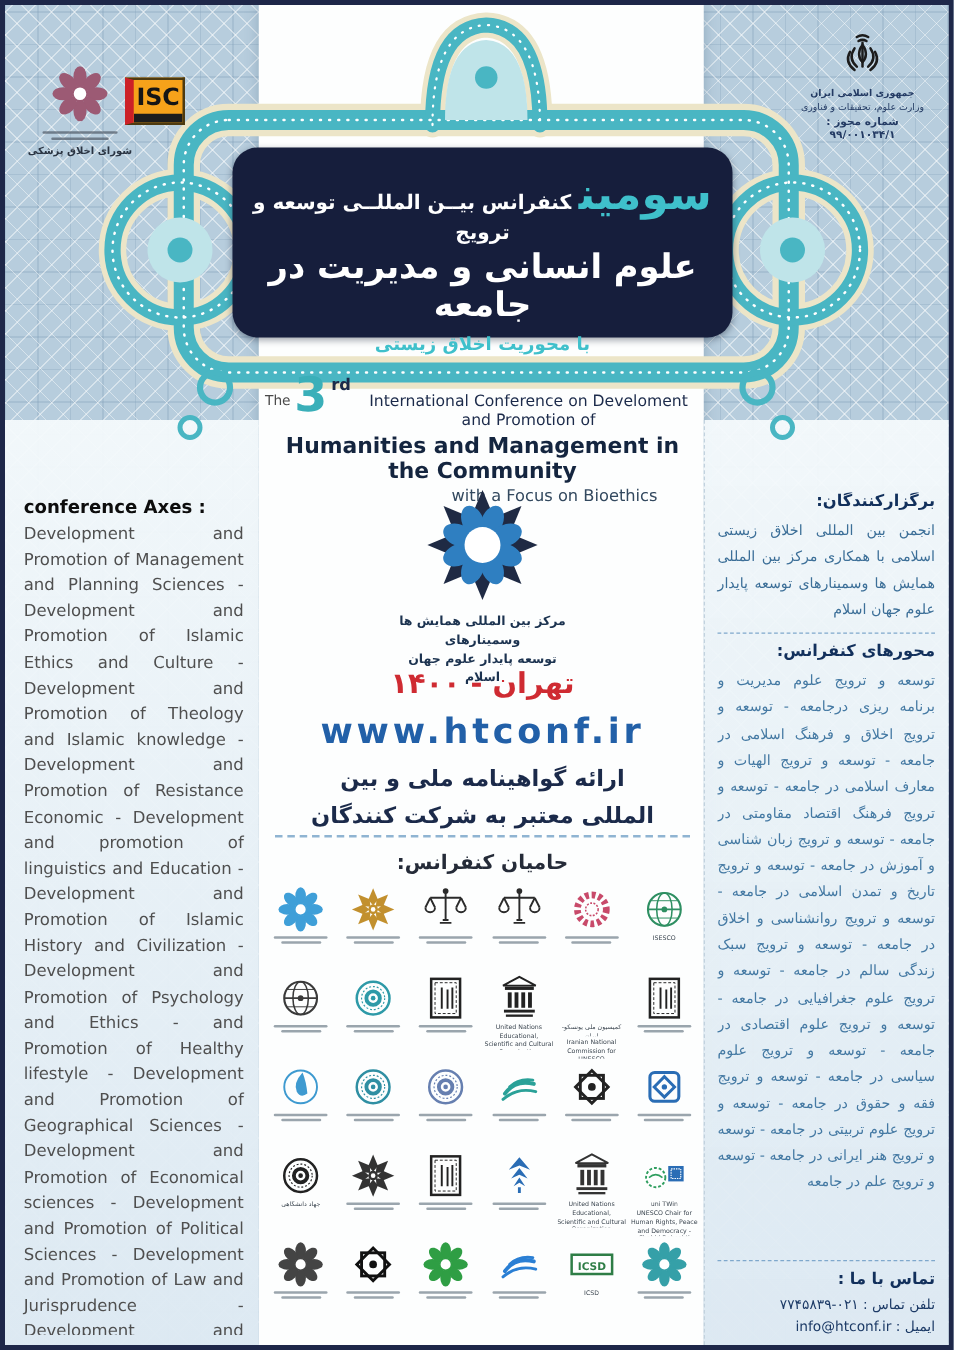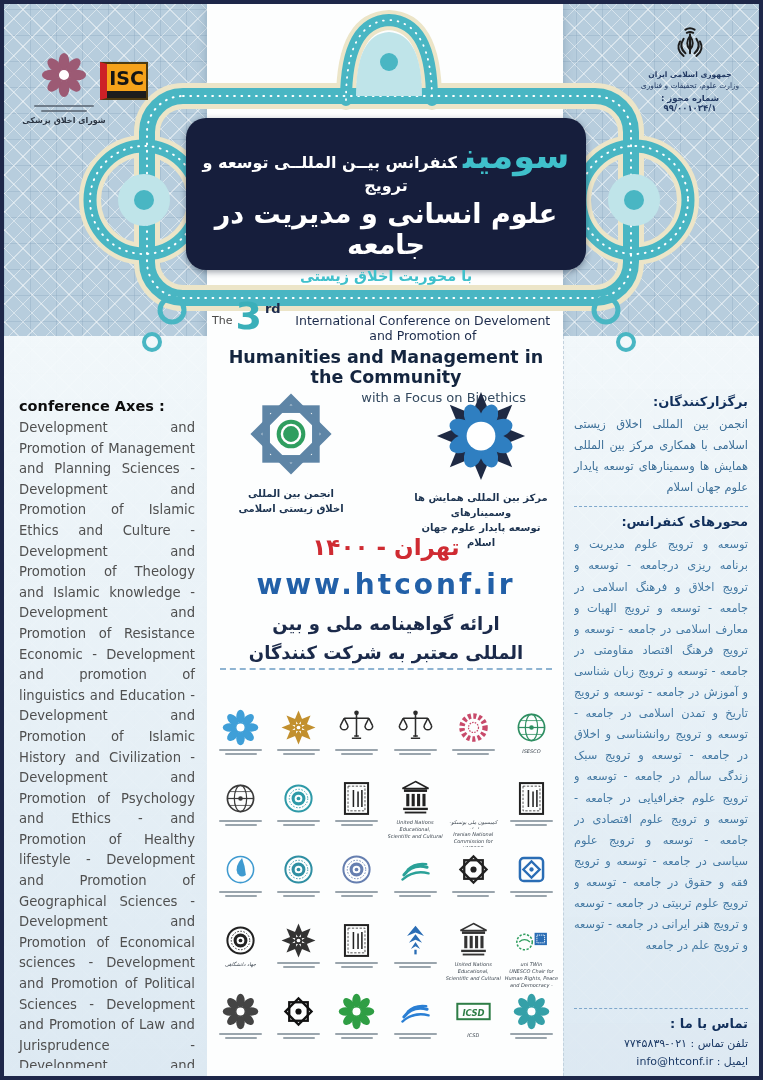--- a/index.html
+++ b/index.html
@@ -57,21 +57,21 @@
     font-size:23px;font-weight:bold;color:#cf2b32;}
   .site{position:absolute;left:208px;top:564px;width:348px;text-align:center;
     font-size:28px;font-weight:bold;color:#2260a8;letter-spacing:3px;}
   .cert{position:absolute;left:238px;top:606px;width:288px;text-align:center;direction:rtl;
     font-size:18px;font-weight:bold;color:#1b2a4a;line-height:1.6;}
   .mid-divider{position:absolute;left:216px;top:664px;width:332px;border-top:2px dashed #8fb4d2;}
   .sponsors-h{position:absolute;left:208px;top:676px;width:348px;text-align:center;direction:rtl;
     font-size:16px;font-weight:bold;color:#252b38;}
   
   .grid{position:absolute;left:209px;top:705px;width:346px;display:grid;
-    grid-template-columns:repeat(6,1fr);grid-auto-rows:67px;row-gap:4px;column-gap:3px;font-style:italic;}
+    grid-template-columns:repeat(6,1fr);grid-auto-rows:67px;row-gap:4px;column-gap:3px;}
   .cell{display:flex;flex-direction:column;align-items:center;justify-content:flex-start;overflow:hidden;}
   .cell .ic{width:37px;height:37px;flex:none;}
   .cell .ic svg{width:100%;height:100%;}
   .cell .cap{font-size:5px;color:#3c4650;text-align:center;line-height:1.35;margin-top:2px;max-height:21px;overflow:hidden;direction:rtl;}
   .cell .cap.en{direction:ltr;}
   .cell .sq{width:78%;height:1.5px;background:#9aa5ad;margin-top:3px;border-radius:1px;}
   .cell .sq.s2{width:58%;margin-top:2.5px;}
   
   .col-left{position:absolute;left:6px;top:394px;bottom:8px;width:194px;padding:0 9px;overflow:hidden;}
   .col-left h3{margin:0 0 4px;font-size:14.5px;color:#0d0d0d;}
@@ -174,34 +174,20 @@
       <span class="te-the">The</span>
       <span class="te-num">3</span>
       <span class="te-ord">rd</span>
       <span class="te-l1">International Conference on Develoment and Promotion of</span>
     </div>
     <div class="te-l2">Humanities and Management in the Community</div>
     <div class="te-l3">with a Focus on Bioethics</div>
   </div>
 
   <div class="org-logos">
-    <div class="org">
-      <svg width="88" height="88" viewBox="0 0 92 92">
-        <g fill="none" stroke="#5e85a6" stroke-width="8">
-          <rect x="20" y="20" width="52" height="52"></rect>
-          <rect x="20" y="20" width="52" height="52" transform="rotate(45 46 46)"></rect>
-        </g>
-        <circle cx="46" cy="46" r="15" fill="#2f9e5f"></circle>
-        <circle cx="46" cy="46" r="9.5" fill="none" stroke="#ffffff" stroke-width="2.5"></circle>
-      </svg>
-      <div class="cap">
-        <span>انجمن بین المللی</span><br>
-        <span>اخلاق زیستی اسلامی</span>
-      </div>
-    </div>
     <div class="org">
       <svg width="92" height="92" viewBox="0 0 96 96">
         <g fill="#1f2a44">
           <path d="M48 2 L58 26 L48 36 L38 26 Z"></path>
           <path d="M48 2 L58 26 L48 36 L38 26 Z" transform="rotate(45 48 48)"></path>
           <path d="M48 2 L58 26 L48 36 L38 26 Z" transform="rotate(90 48 48)"></path>
           <path d="M48 2 L58 26 L48 36 L38 26 Z" transform="rotate(135 48 48)"></path>
           <path d="M48 2 L58 26 L48 36 L38 26 Z" transform="rotate(180 48 48)"></path>
           <path d="M48 2 L58 26 L48 36 L38 26 Z" transform="rotate(225 48 48)"></path>
           <path d="M48 2 L58 26 L48 36 L38 26 Z" transform="rotate(270 48 48)"></path>
@@ -223,20 +209,21 @@
         <span>مرکز بین المللی همایش ها وسمینارهای</span><br>
         <span>توسعه پایدار علوم جهان اسلام</span>
       </div>
     </div>
   </div>
 
   <div class="city">تهران - ۱۴۰۰</div>
   <div class="site">www.htconf.ir</div>
   <div class="cert">ارائه گواهینامه ملی و بین المللی معتبر به شرکت کنندگان</div>
   <div class="mid-divider"></div>
+  <div class="sponsors-h">حامیان کنفرانس:</div>
 
   <div class="grid">
       <div class="cell">
         <div class="ic" style="color: rgb(63, 159, 216);">
           <svg viewBox="0 0 48 48">
             <g fill="currentColor">
               <ellipse cx="24" cy="10" rx="5.5" ry="9" transform="rotate(0 24 24)"></ellipse>
               <ellipse cx="24" cy="10" rx="5.5" ry="9" transform="rotate(45 24 24)"></ellipse>
               <ellipse cx="24" cy="10" rx="5.5" ry="9" transform="rotate(90 24 24)"></ellipse>
               <ellipse cx="24" cy="10" rx="5.5" ry="9" transform="rotate(135 24 24)"></ellipse>

